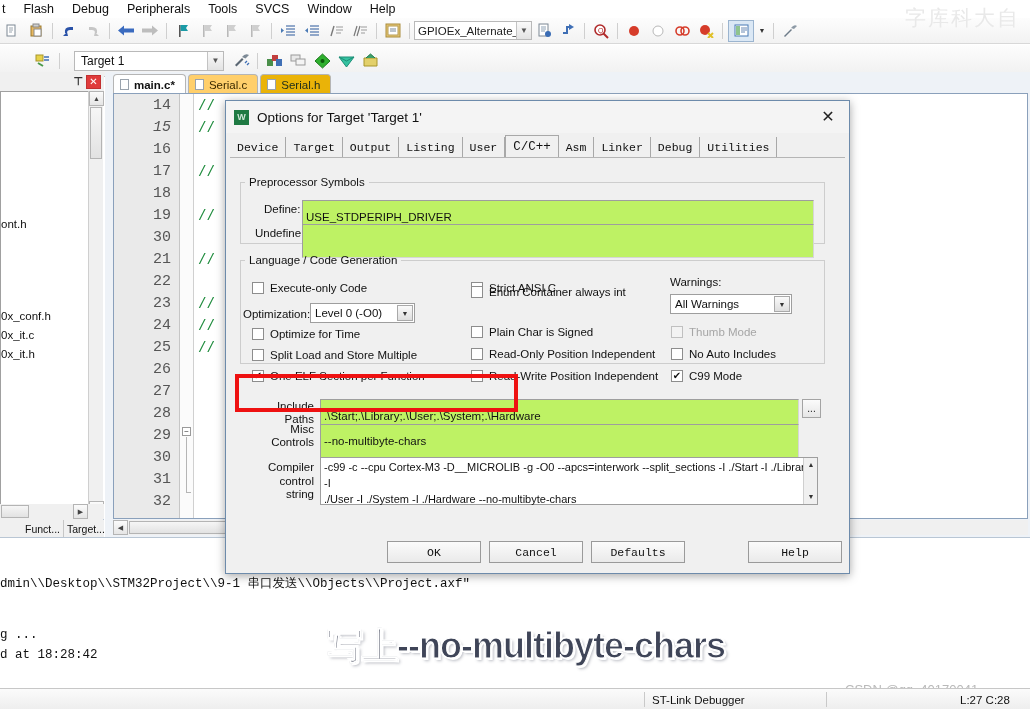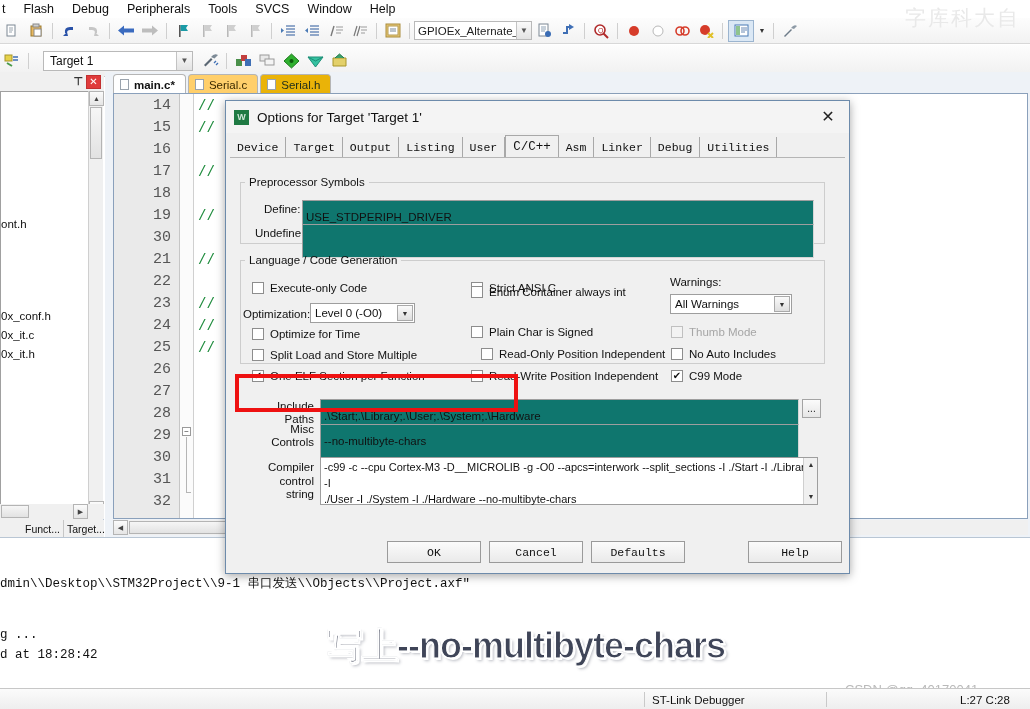--- a/index.html
+++ b/index.html
@@ -47,21 +47,21 @@
     background:linear-gradient(#fafafa,#e3e3e3);
     border-left:1px solid #c3c3c3;
     display:flex; align-items:center; justify-content:center;
     font-size:8px; color:#555;
   }
   
   #toolbar2 {
     position:absolute; left:0; top:45px; width:1030px; height:32px;
     background:linear-gradient(#fdfdfd,#f0f0f0);
     border-bottom:1px solid #c9c9c9;
-    display:flex; align-items:center;
+    display:flex; align-items:center;padding-left:31px;
   }
   .target-combo {
     height:20px; width:150px; margin-left:10px;
     border:1px solid #b9b9b9; background:#fff;
     display:flex; align-items:center;
     font-size:12px; color:#111; padding-left:6px; position:relative;
   }
   .target-combo .arrowbox {
     position:absolute; right:0; top:0; width:16px; height:18px;
     background:linear-gradient(#fafafa,#e3e3e3);
@@ -264,21 +264,21 @@
   fieldset.grp {
     position:absolute;
     border:1px solid #cdcdcd; margin:0; padding:0;
     background:transparent;
   }
   fieldset.grp > legend {
     font-size:11.5px; color:#111; padding:0 4px; margin-left:4px;
   }
   .lbl { position:absolute; font-size:11.5px; color:#111; }
   .txt {
-    position:absolute; height:34px; background:#0f766e;
+    position:absolute; height:34px; background:#bef264;
     border:1px solid #9e9e9e; border-right-color:#d6d6d6;
     border-bottom-color:#d6d6d6;
     font-size:11.5px; color:#111;
     display:flex; align-items:center; padding-left:3px;
     white-space:nowrap; overflow:hidden;
   }
   .cbrow { position:absolute; display:flex; align-items:center; gap:6px;
     font-size:11.5px; color:#111; }
   .cbox {
     width:12px; height:12px; background:#fff; border:1px solid #8d8d8d;
@@ -599,21 +599,21 @@
     </div>
     <div class="edtab t-green">
       <span class="pageico"></span>
       <span>Serial.h</span>
     </div>
   </div>
 
   <div id="editor">
     <div id="gutter">
       <div class="lnum" style="top:3px;">14</div>
-      <div class="lnum" style="top:25px;">15</div>
+      <div class="lnum" style="top:25px;font-style:italic;">15</div>
       <div class="lnum" style="top:47px;">16</div>
       <div class="lnum" style="top:69px;">17</div>
       <div class="lnum" style="top:91px;">18</div>
       <div class="lnum" style="top:113px;">19</div>
       <div class="lnum" style="top:135px;">30</div>
       <div class="lnum" style="top:157px;">21</div>
       <div class="lnum" style="top:179px;">22</div>
       <div class="lnum" style="top:201px;">23</div>
       <div class="lnum" style="top:223px;">24</div>
       <div class="lnum" style="top:245px;">25</div>
@@ -724,21 +724,21 @@
       <span>Strict ANSI C</span>
     </div>
     <div class="cbrow" style="left:241px; top:128px;">
       <span class="cbox"></span>
       <span>Enum Container always int</span>
     </div>
     <div class="cbrow" style="left:241px; top:168px;">
       <span class="cbox"></span>
       <span>Plain Char is Signed</span>
     </div>
-    <div class="cbrow" style="left:251px; top:190px;">
+    <div class="cbrow" style="left:241px; top:190px;">
       <span class="cbox"></span>
       <span>Read-Only Position Independent</span>
     </div>
     <div class="cbrow" style="left:241px; top:212px;">
       <span class="cbox"></span>
       <span>Read-Write Position Independent</span>
     </div>
 
     <div class="lbl" style="left:440px; top:118px;">Warnings:</div>
     <div class="sel" style="left:440px; top:136px; width:122px;">

